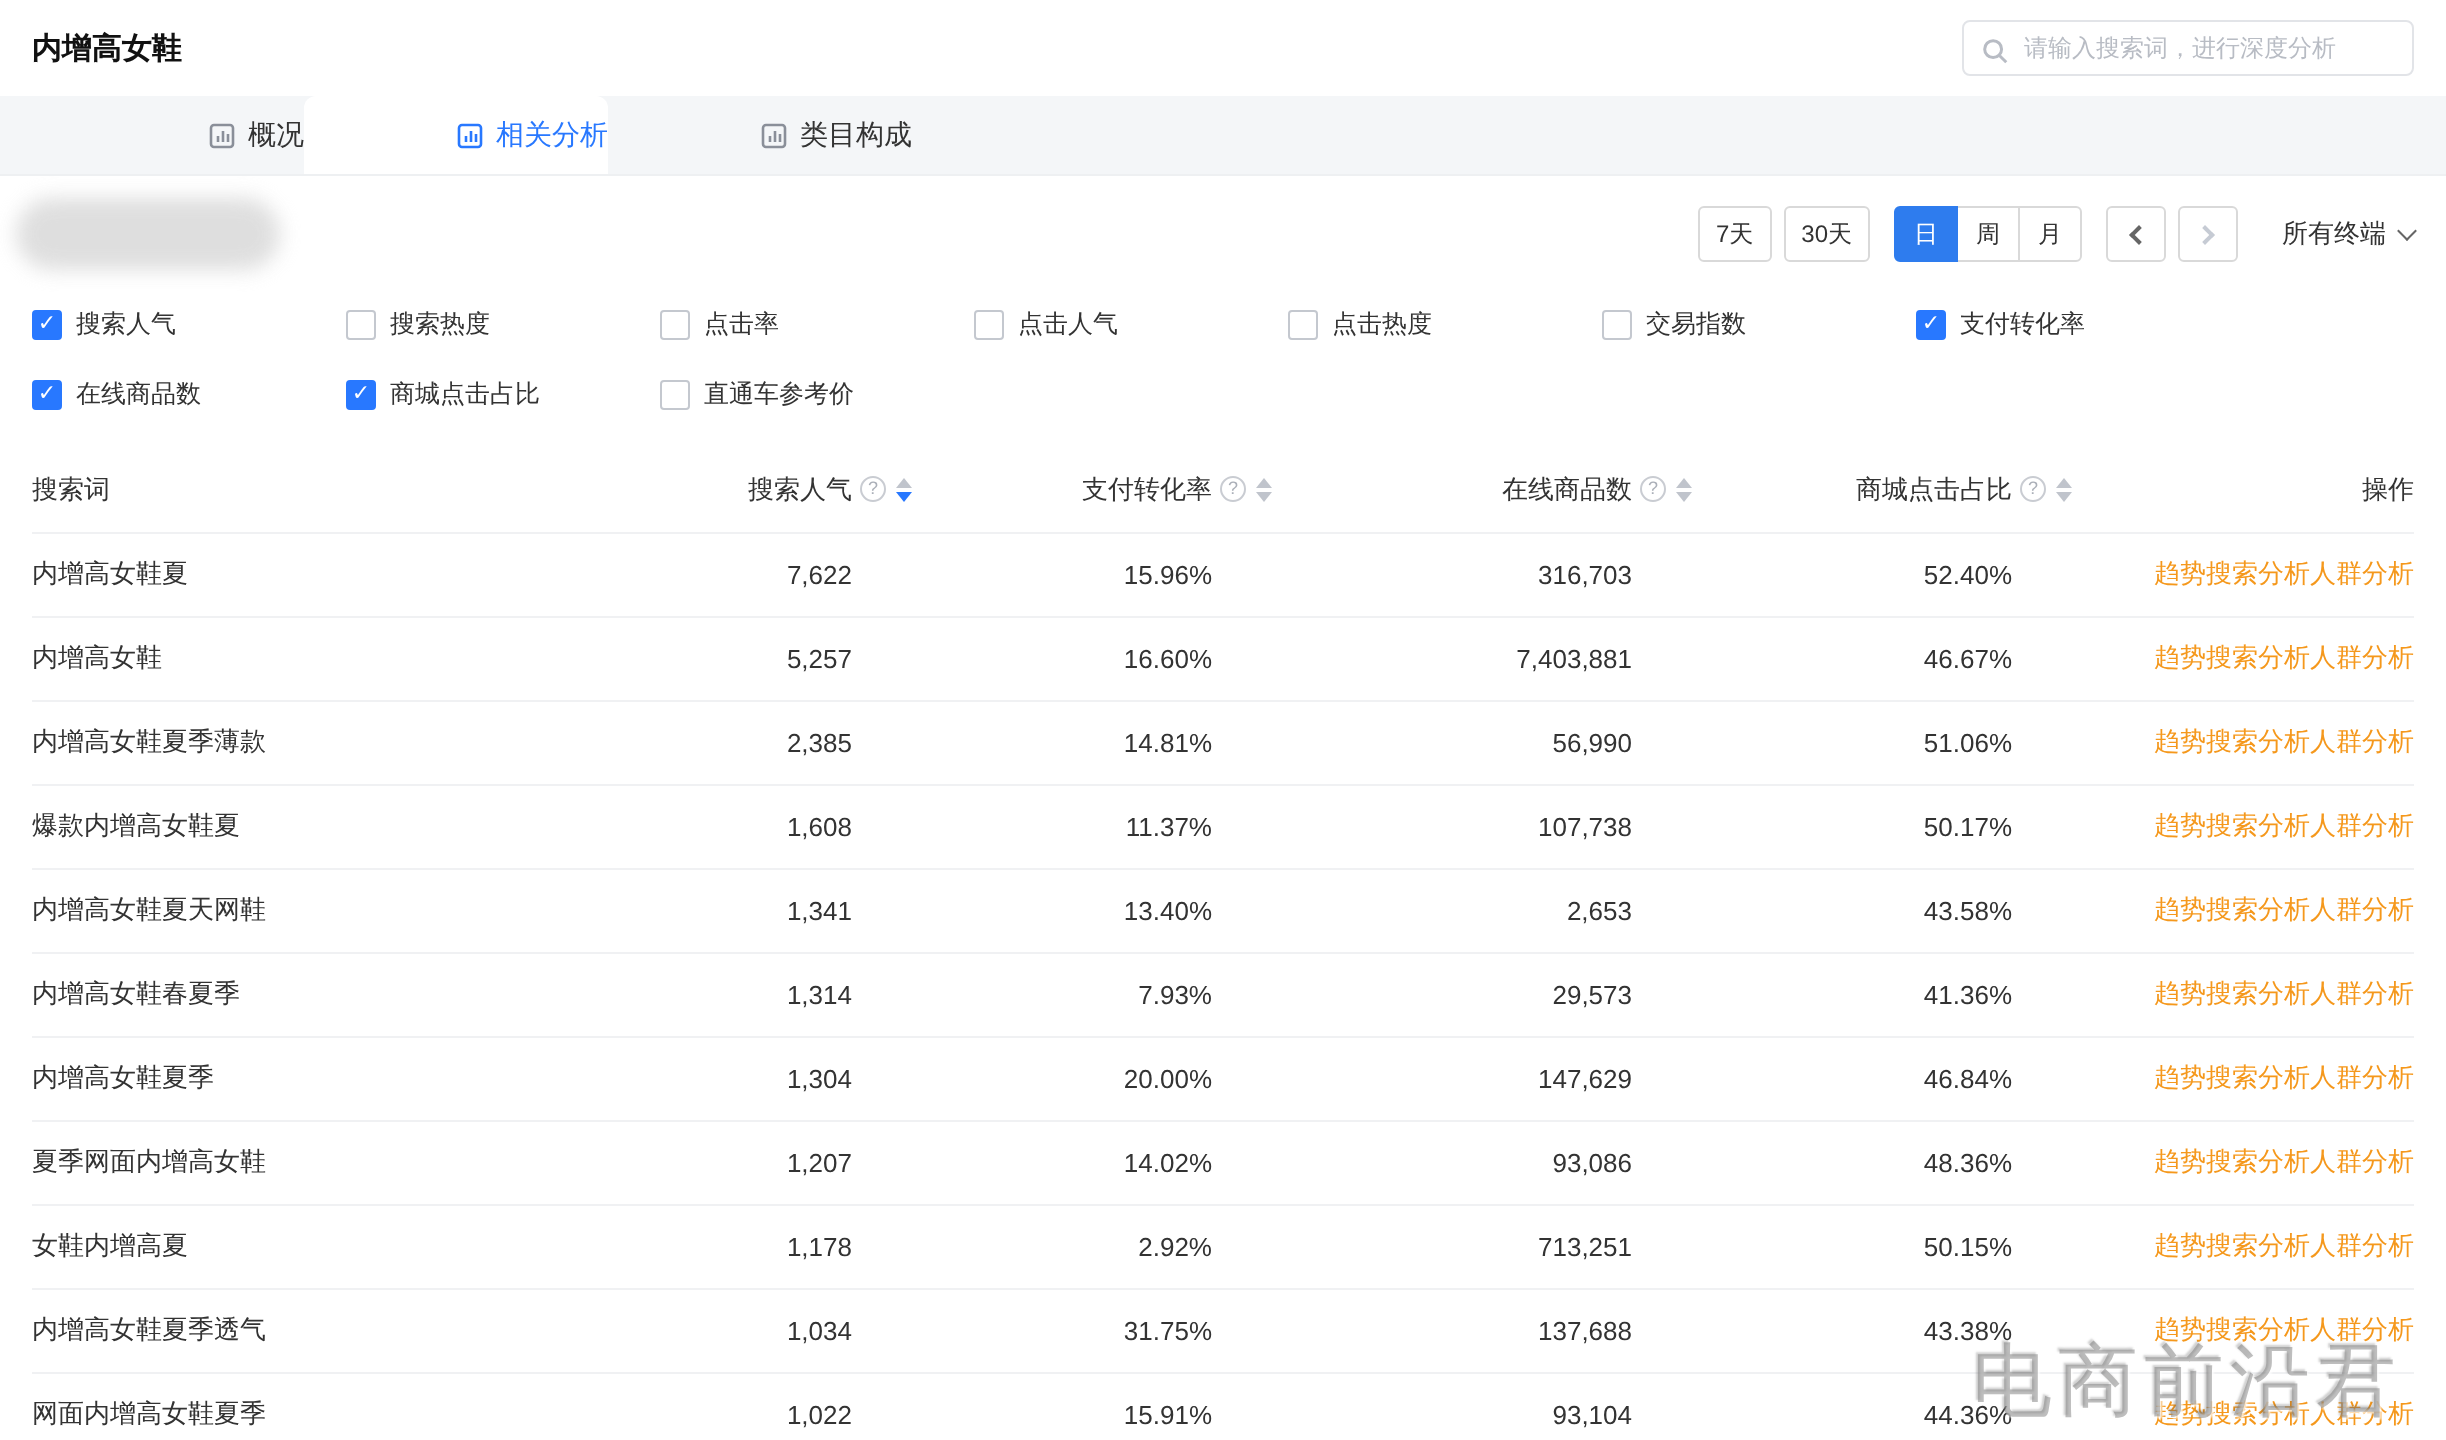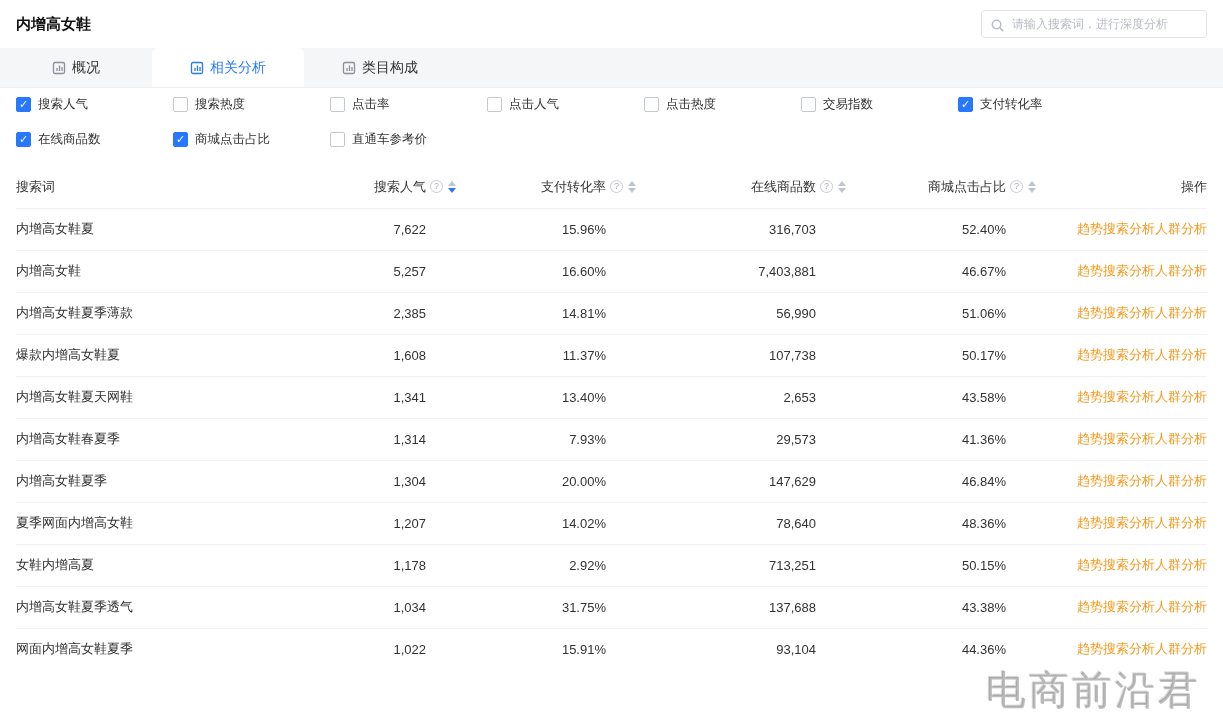--- a/index.html
+++ b/index.html
@@ -10,21 +10,21 @@
   
   .top { height:48px; display:flex; align-items:center; justify-content:space-between; padding:0 16px; background:#fff; }
   .page-title { font-size:15px; font-weight:bold; color:#111; }
   .searchbox { position:relative; width:226px; height:28px; }
   .searchbox input { width:100%; height:100%; border:1px solid #e2e4e8; border-radius:4px; padding:0 10px 0 30px; font-size:12px; color:#333; outline:none; background:#fff; }
   .searchbox input::placeholder { color:#b8bcc4; }
   .searchbox .mag { position:absolute; left:9px; top:8px; width:15px; height:15px; color:#b8bcc4; }
 
   
   .tabstrip { height:40px; background:#f4f6f8; display:flex; align-items:stretch; border-bottom:1px solid #eef0f2; }
-  .tab { width:152px; display:flex; align-items:center; justify-content:center; gap:6px; font-size:14px; color:#333; cursor:pointer; position:relative; }
+  .tab { width:152px; display:flex; align-items:center; justify-content:flex-end; gap:6px; font-size:14px; color:#333; cursor:pointer; position:relative; }
   .tab .ticon { width:14px; height:14px; color:#8a8f99; }
   .tab.active { background:#fff; color:#2878ff; border-radius:6px 6px 0 0; }
   .tab.active .ticon { color:#2878ff; }
 
   
   .toolbar { position:relative; height:58px; padding:0 16px; display:flex; align-items:center; justify-content:flex-end; background:#fff; }
   .redact { position:absolute; left:8px; top:11px; width:132px; height:36px; background:#d9d9d9; border-radius:18px; filter:blur(5px); opacity:.85; }
   .tb-right { display:flex; align-items:center; }
   .btn { height:28px; min-width:34px; padding:0 8px; background:#fff; border:1px solid #d9d9d9; border-radius:3px; font-size:12px; color:#333; display:flex; align-items:center; justify-content:center; cursor:pointer; }
   .btn + .btn { margin-left:6px; }
@@ -110,20 +110,42 @@
       <svg class="ticon" viewBox="0 0 14 14" fill="none" stroke="currentColor" stroke-width="1.3">
         <rect x="1.5" y="1.5" width="11" height="11" rx="1.5"></rect>
           <line x1="5" y1="10" x2="5" y2="7"></line>
           <line x1="7.5" y1="10" x2="7.5" y2="4.5"></line>
           <line x1="10" y1="10" x2="10" y2="6"></line>
       </svg>
       <span>类目构成</span>
     </div>
   </div>
 
+  <div class="toolbar">
+    <div class="redact"></div>
+    <div class="tb-right">
+      <div class="btn">7天</div>
+      <div class="btn">30天</div>
+      <div class="seg">
+        <div class="segbtn active">日</div>
+        <div class="segbtn">周</div>
+        <div class="segbtn">月</div>
+      </div>
+      <div class="navbtn">
+          <span class="chev left"></span>
+        </div>
+      <div class="navbtn">
+          <span class="chev right"></span>
+        </div>
+      <div class="terminal">
+        <span>所有终端</span>
+        <span class="caret-dn"></span>
+      </div>
+    </div>
+  </div>
 
   <div class="filters">
       <label class="cb-item">
         <span class="cb checked">✓</span>
         <span class="cb-label">搜索人气</span>
       </label>
       <label class="cb-item">
         <span class="cb "></span>
         <span class="cb-label">搜索热度</span>
       </label>
@@ -271,21 +293,21 @@
             <td class="num">1,304</td>
             <td class="num">20.00%</td>
             <td class="num">147,629</td>
             <td class="num">46.84%</td>
             <td class="ops"><a class="op">趋势</a><a class="op">搜索分析</a><a class="op">人群分析</a></td>
           </tr>
           <tr>
             <td class="kw">夏季网面内增高女鞋</td>
             <td class="num">1,207</td>
             <td class="num">14.02%</td>
-            <td class="num">78,640</td>
+            <td class="num">93,086</td>
             <td class="num">48.36%</td>
             <td class="ops"><a class="op">趋势</a><a class="op">搜索分析</a><a class="op">人群分析</a></td>
           </tr>
           <tr>
             <td class="kw">女鞋内增高夏</td>
             <td class="num">1,178</td>
             <td class="num">2.92%</td>
             <td class="num">713,251</td>
             <td class="num">50.15%</td>
             <td class="ops"><a class="op">趋势</a><a class="op">搜索分析</a><a class="op">人群分析</a></td>

